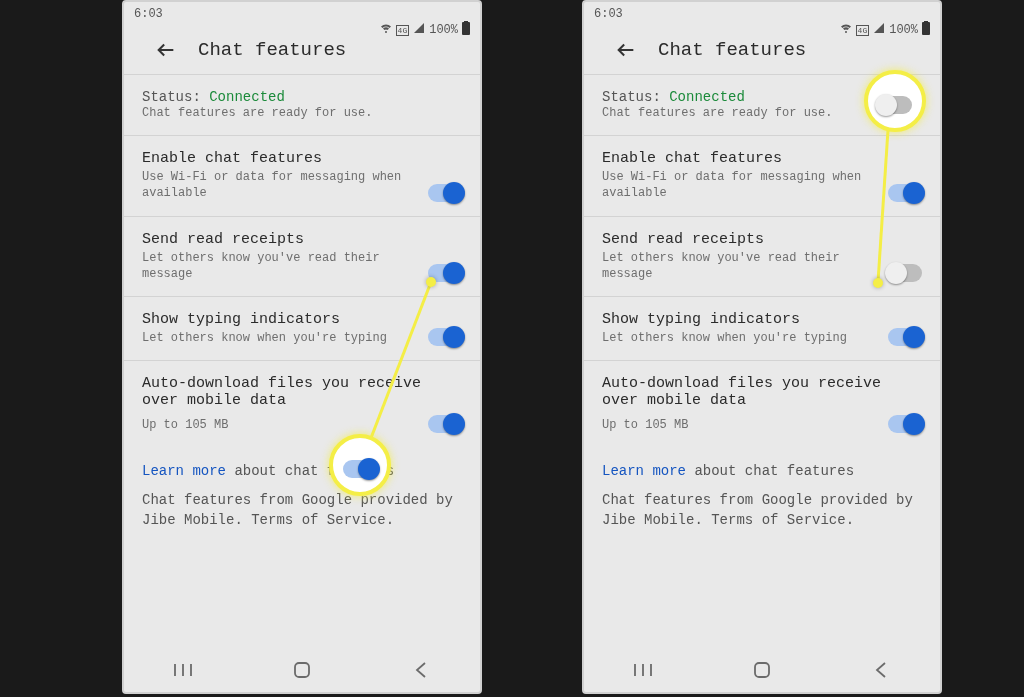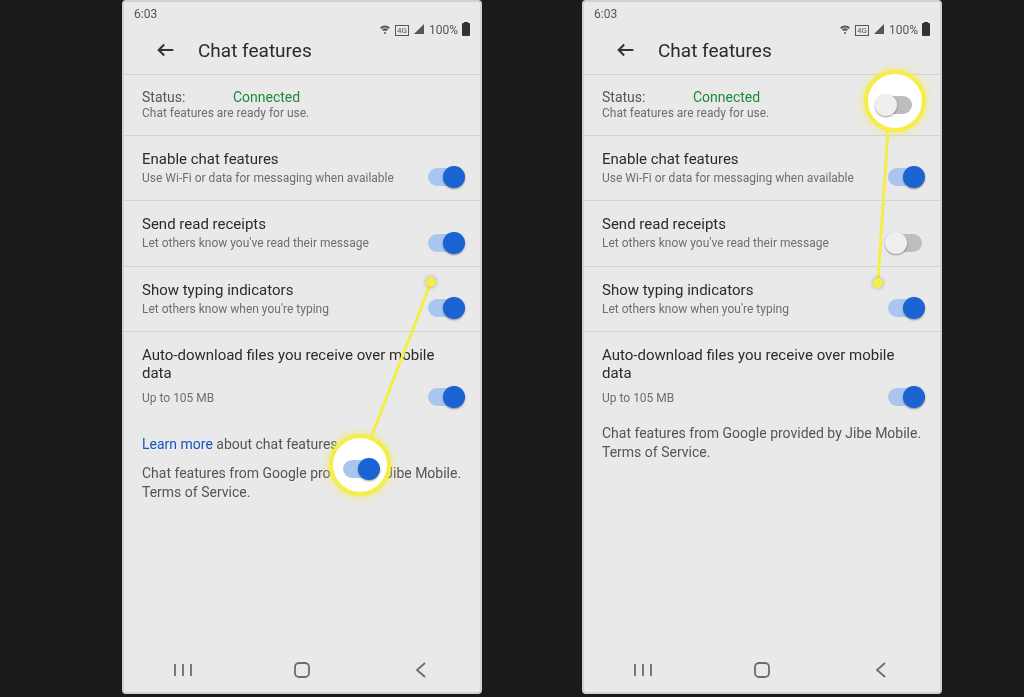--- a/index.html
+++ b/index.html
@@ -1,36 +1,36 @@
 <!DOCTYPE html>
 <html><head>
 <meta charset="utf-8">
 <style>
   html,body{margin:0;padding:0;width:1024px;height:697px;background:#1a1a1a;font-family:Roboto,-apple-system,Helvetica,Arial,sans-serif;overflow:hidden;}
   .stage{position:relative;width:1024px;height:697px;}
-  .phone{position:absolute;top:0;width:360px;height:694px;background:#e9e9e9;border:2px solid #d1d1d1;border-radius:4px;box-sizing:border-box;}
+  .phone{position:absolute;top:0;width:360px;height:694px;background:#e9e9e9;border:2px solid #d1d1d1;border-radius:4px;box-sizing:border-box;font-family:Liberation Mono, monospace;}
   .phone.left{left:122px;}
   .phone.right{left:582px;}
   
   .statusbar{height:24px;display:flex;align-items:center;justify-content:space-between;padding:0 10px;font-size:12px;color:#555;}
   .status-right{display:flex;align-items:center;gap:4px;margin-top:32px;}
   .sicon{display:inline-block;}
   
   .header{height:48px;display:flex;align-items:center;padding:0 10px;gap:20px;margin-left:20px;}
   .back-arrow{width:24px;height:24px;display:flex;align-items:center;justify-content:center;cursor:pointer;}
   .header-title{font-size:19px;color:#2b2b2b;}
   
   .sec{border-top:1px solid #d3d3d3;padding:14px 18px;}
   .sec:last-of-type{border-bottom:1px solid #d3d3d3;}
   .row{display:flex;align-items:flex-end;justify-content:space-between;}
   .txt{flex:1;min-width:0;}
   .title{font-size:15px;color:#2b2b2b;margin-bottom:2px;}
   .sub{font-size:12px;color:#6e6e6e;line-height:1.35;}
   .status-line{font-size:14px;color:#555;}
-  .status-val{color:#1b8a3a;margin-left:44px;}
+  .status-val{color:#1b8a3a;}
   
   .toggle{width:34px;height:18px;border-radius:18px;position:relative;margin-top:4px;flex:0 0 auto;cursor:pointer;}
   .toggle.on{background:#a9c6f0;}
   .toggle.off{background:#bdbdbd;}
   .nub{position:absolute;top:-2px;width:22px;height:22px;border-radius:50%;box-shadow:0 1px 2px rgba(0,0,0,.4);}
   .toggle.on .nub{right:-3px;background:#1a63d2;}
   .toggle.off .nub{left:-3px;background:#efefef;}
   
   .learn{padding:16px 18px 8px;font-size:14px;color:#555;}
   .learn-link{color:#1555c0;cursor:pointer;}
@@ -241,20 +241,23 @@
     <div class="sec">
       <div class="title">Auto-download files you receive over mobile data</div>
       <div class="row">
         <div class="sub">Up to 105 MB</div>
         <div class="toggle on">
             <div class="nub"></div>
           </div>
       </div>
     </div>
 
+    <div class="learn">
+      <span class="learn-link">Learn more</span><span> about chat features</span>
+    </div>
     <div class="foot">Chat features from Google provided by Jibe Mobile. Terms of Service.</div>
 
     <div class="navbar">
       <span class="navbtn">
         <svg width="20" height="16" viewBox="0 0 20 16" stroke="#6b6b6b" stroke-width="1.8">
             <path d="M2 2v12M10 2v12M18 2v12"></path>
           </svg>
       </span>
       <span class="navbtn">
         <svg width="18" height="18" viewBox="0 0 18 18" fill="none" stroke="#6b6b6b" stroke-width="1.8">

